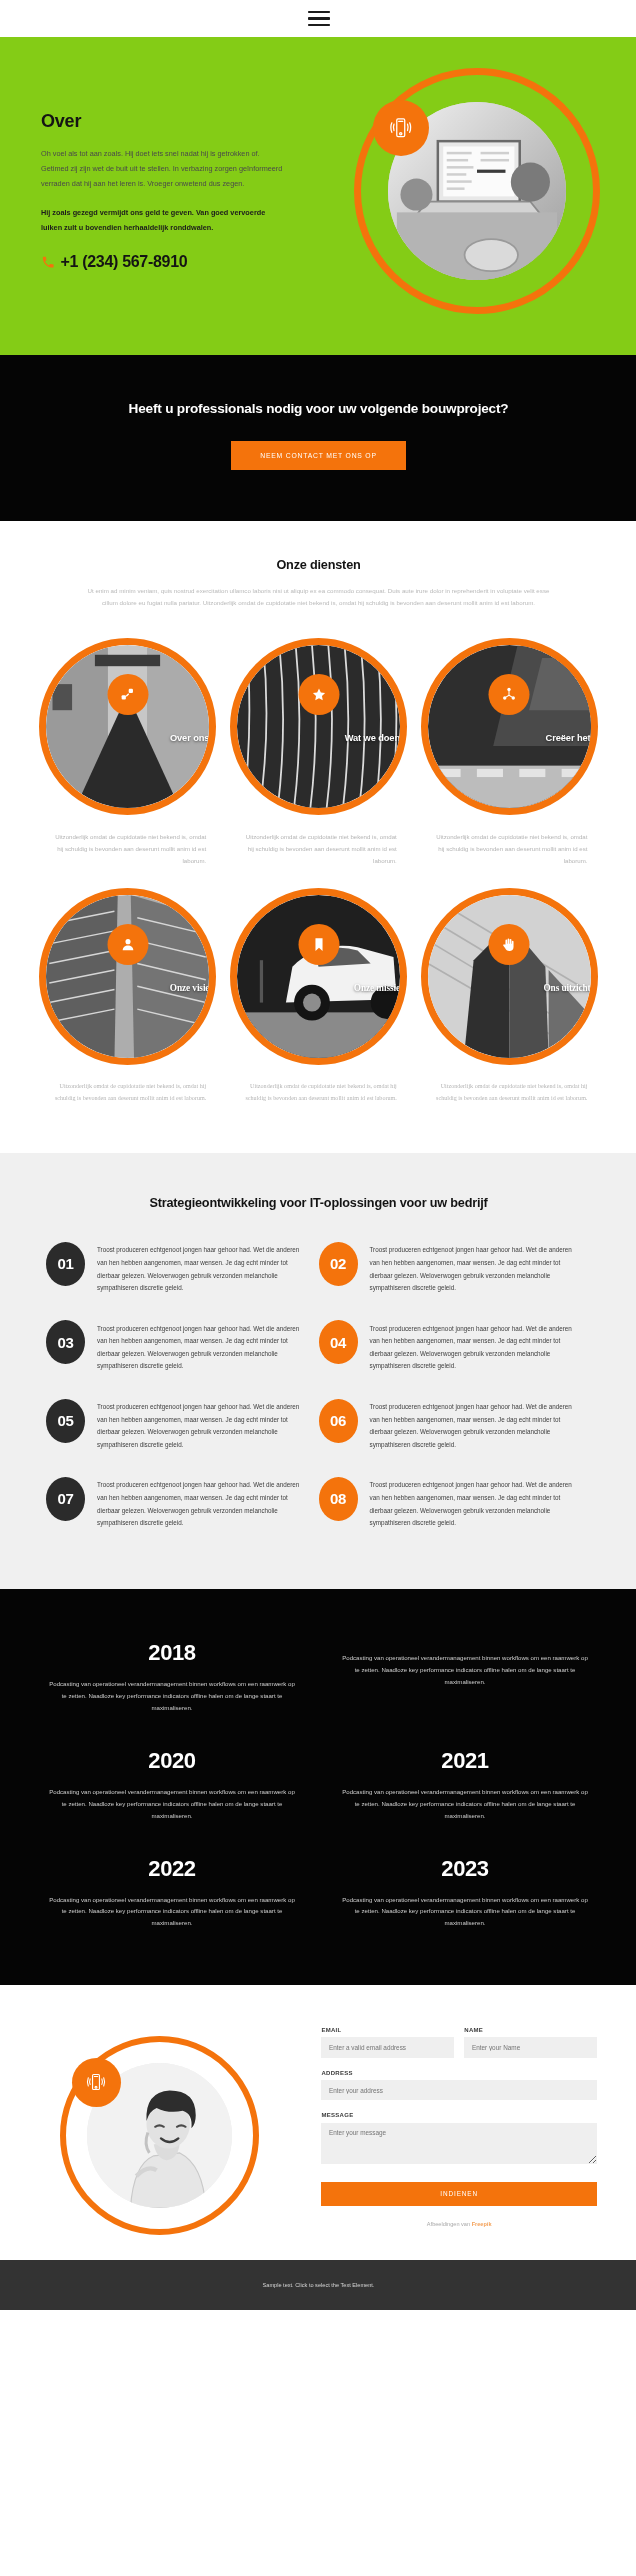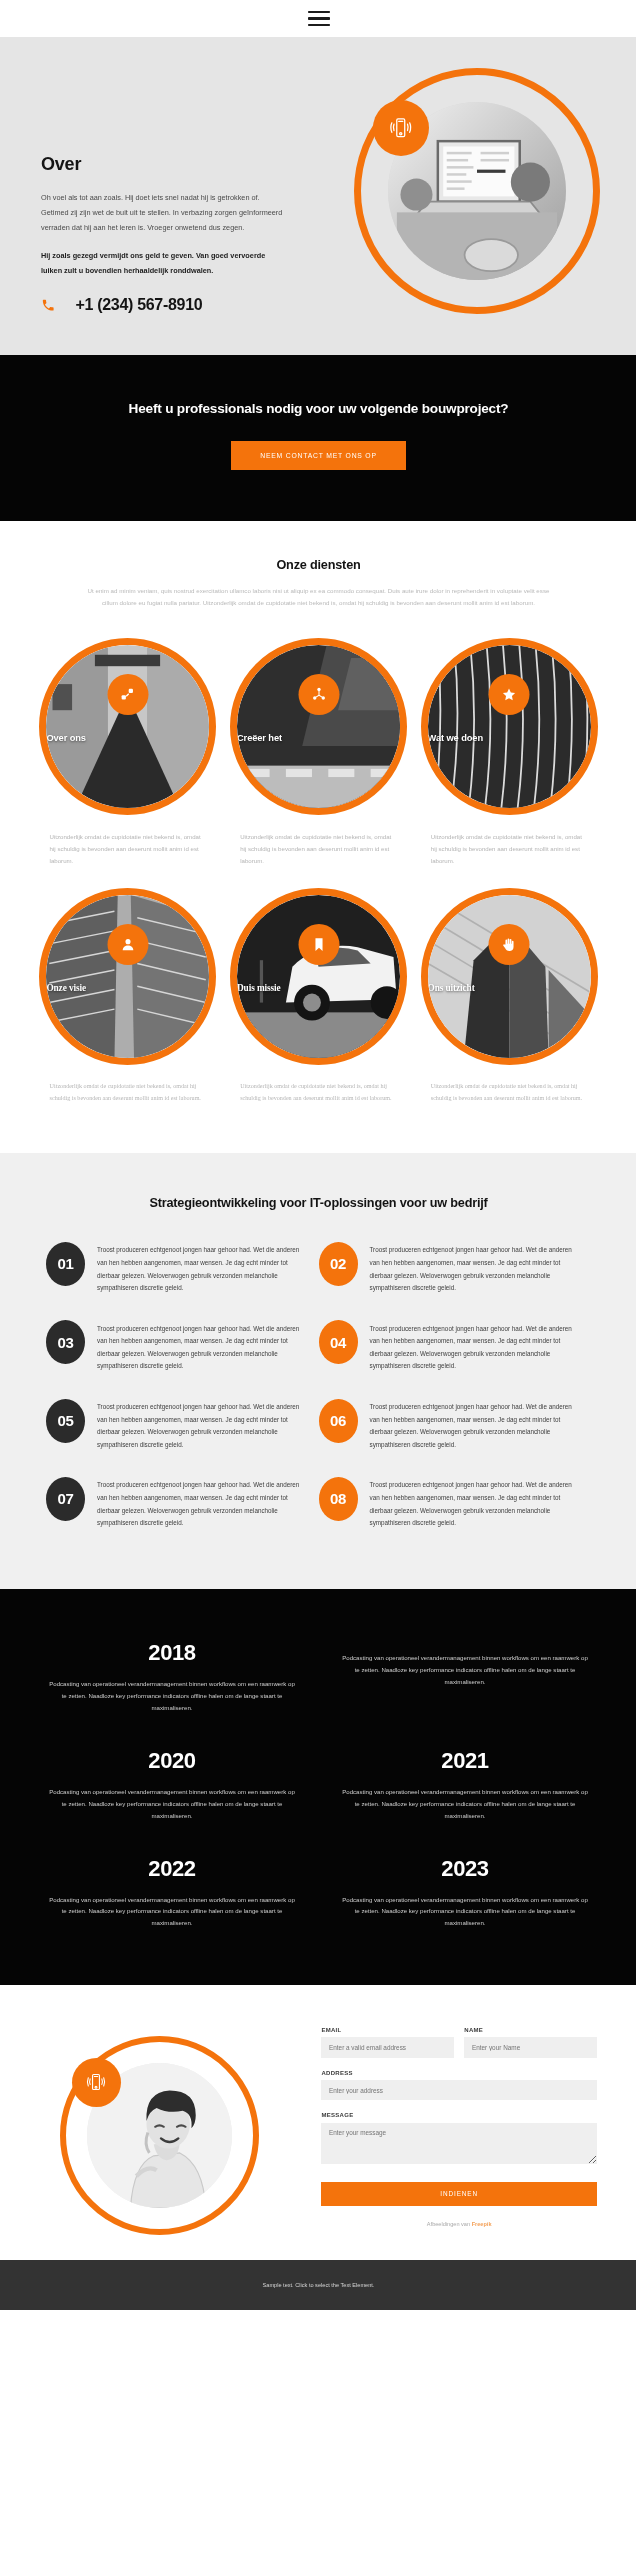--- a/index.html
+++ b/index.html
@@ -19,35 +19,35 @@
     background:#fff;
   }
   .burger{
     width:22px;height:15.3px;display:flex;flex-direction:column;
     justify-content:space-between;cursor:pointer;
   }
   .burger i{display:block;height:2.1px;background:#1c1c1c;border-radius:0.8px;}
 
   
   .hero{
-    display:flex;align-items:flex-end;
+    display:flex;align-items:center;
     padding:31px 0 41px 0;
-    background:#e5e5e5;
+    background:#84cc16;
   }
   .hero-left{ width:318px; padding:0 31px 0 41px; }
   .hero-title{
     font-size:18px;font-weight:700;letter-spacing:-0.2px;
     color:#141414;margin-bottom:15.3px;
   }
   .hero-p{
     font-size:7.3px;line-height:2.05;color:#4a4a4a;margin-bottom:13.6px;
   }
   .hero-p.bold{font-weight:700;color:#1c1c1c;}
   .phone-row{
-    display:flex;align-items:center;gap:20px;margin-top:17px;
+    display:flex;align-items:center;gap:5px;margin-top:17px;
   }
   .phone-icon{ width:14.4px;height:14.4px;flex:0 0 14.4px; }
   .phone-num{
     font-size:16px;font-weight:700;color:#141414;letter-spacing:-0.3px;
   }
   .hero-right{
     width:318px;display:flex;align-items:center;justify-content:center;
   }
   .ring-wrap{ position:relative; width:246px;height:246px; }
   .ring{
@@ -89,21 +89,21 @@
     letter-spacing:-0.2px;
   }
   .sec-sub{
     margin:13.6px auto 0;max-width:475px;text-align:center;
     font-size:6.2px;line-height:1.95;color:#b9b9b9;
   }
   .cards{
     display:flex;justify-content:center;gap:13.6px;margin-top:29px;
     padding:0 24px;
   }
-  .card{ width:177px; text-align:left; }
+  .card{ width:177px; text-align:right; }
   .card-ring{
     position:relative;width:177px;height:177px;margin:0 auto;
     border-radius:50%;border:7.6px solid #f4730c;overflow:hidden;
   }
   .card-img{ position:absolute;inset:0;border-radius:50%;overflow:hidden; }
   .card-img svg{display:block;width:100%;height:100%;}
   .card-icon{
     position:absolute;left:50%;top:29px;transform:translateX(-50%);
     width:41px;height:41px;border-radius:50%;background:#f4730c;
     display:flex;align-items:center;justify-content:center;z-index:3;
@@ -306,49 +306,20 @@
           </div>
           <div class="card-label">Over ons</div>
         </div>
         <div class="card-txt">Uitzonderlijk omdat de cupidotatie niet bekend is, omdat hij schuldig is bevonden aan deserunt mollit anim id est laborum.</div>
       </div>
 
       <div class="card">
         <div class="card-ring">
           <div class="card-img">
             <svg viewBox="0 0 100 100" preserveAspectRatio="xMidYMid slice">
-              <rect width="100" height="100" fill="#2e2e2e"></rect>
-              <polygon points="55,0 100,0 100,62 40,62" fill="#4a4a4a"></polygon>
-              <polygon points="70,8 100,8 100,40 62,40" fill="#606060"></polygon>
-              <rect x="0" y="74" width="100" height="26" fill="#bcbcbc"></rect>
-              <g fill="#e4e4e4">
-                  <rect x="4" y="76" width="16" height="5"></rect>
-                  <rect x="30" y="76" width="16" height="5"></rect>
-                  <rect x="56" y="76" width="16" height="5"></rect>
-                  <rect x="82" y="76" width="16" height="5"></rect>
-                </g>
-            </svg>
-          </div>
-          <div class="card-icon">
-            <svg viewBox="0 0 24 24" fill="#fff">
-                <circle cx="12" cy="5" r="2.4"></circle>
-                <circle cx="6" cy="17" r="2.4"></circle>
-                <circle cx="18" cy="17" r="2.4"></circle>
-                <path d="M12 7v6M12 13 7 16M12 13l5 3" stroke="#fff" stroke-width="1.5"></path>
-              </svg>
-          </div>
-          <div class="card-label">Creëer het</div>
-        </div>
-        <div class="card-txt">Uitzonderlijk omdat de cupidotatie niet bekend is, omdat hij schuldig is bevonden aan deserunt mollit anim id est laborum.</div>
-      </div>
-
-      <div class="card">
-        <div class="card-ring">
-          <div class="card-img">
-            <svg viewBox="0 0 100 100" preserveAspectRatio="xMidYMid slice">
               <rect width="100" height="100" fill="#2b2b2b"></rect>
               <g stroke="#dcdcdc" stroke-width="1.1" fill="none">
                 <path d="M6 0 Q10 50 4 100"></path>
                   <path d="M16 0 Q21 50 14 100"></path>
                   <path d="M26 0 Q31 50 25 100"></path>
                 <path d="M36 0 Q41 50 35 100"></path>
                   <path d="M46 0 Q51 50 45 100"></path>
                   <path d="M56 0 Q61 50 55 100"></path>
                 <path d="M66 0 Q71 50 65 100"></path>
                   <path d="M76 0 Q81 50 75 100"></path>
@@ -356,20 +327,49 @@
                 <path d="M96 0 Q100 50 95 100"></path>
               </g>
             </svg>
           </div>
           <div class="card-icon">
             <svg viewBox="0 0 24 24" fill="#fff">
                 <path d="M12 3.5l2.6 5.6 6 .8-4.4 4.2 1.1 6.1L12 17.3 6.7 20.2l1.1-6.1L3.4 9.9l6-.8z"></path>
               </svg>
           </div>
           <div class="card-label">Wat we doen</div>
+        </div>
+        <div class="card-txt">Uitzonderlijk omdat de cupidotatie niet bekend is, omdat hij schuldig is bevonden aan deserunt mollit anim id est laborum.</div>
+      </div>
+
+      <div class="card">
+        <div class="card-ring">
+          <div class="card-img">
+            <svg viewBox="0 0 100 100" preserveAspectRatio="xMidYMid slice">
+              <rect width="100" height="100" fill="#2e2e2e"></rect>
+              <polygon points="55,0 100,0 100,62 40,62" fill="#4a4a4a"></polygon>
+              <polygon points="70,8 100,8 100,40 62,40" fill="#606060"></polygon>
+              <rect x="0" y="74" width="100" height="26" fill="#bcbcbc"></rect>
+              <g fill="#e4e4e4">
+                  <rect x="4" y="76" width="16" height="5"></rect>
+                  <rect x="30" y="76" width="16" height="5"></rect>
+                  <rect x="56" y="76" width="16" height="5"></rect>
+                  <rect x="82" y="76" width="16" height="5"></rect>
+                </g>
+            </svg>
+          </div>
+          <div class="card-icon">
+            <svg viewBox="0 0 24 24" fill="#fff">
+                <circle cx="12" cy="5" r="2.4"></circle>
+                <circle cx="6" cy="17" r="2.4"></circle>
+                <circle cx="18" cy="17" r="2.4"></circle>
+                <path d="M12 7v6M12 13 7 16M12 13l5 3" stroke="#fff" stroke-width="1.5"></path>
+              </svg>
+          </div>
+          <div class="card-label">Creëer het</div>
         </div>
         <div class="card-txt">Uitzonderlijk omdat de cupidotatie niet bekend is, omdat hij schuldig is bevonden aan deserunt mollit anim id est laborum.</div>
       </div>
     </div>
 
     <div class="cards" style="margin-top:20.4px;font-family:Liberation Serif, serif;">
 
       <div class="card">
         <div class="card-ring">
           <div class="card-img">
@@ -415,21 +415,21 @@
                 <circle cx="46" cy="66" r="5.5" fill="#8d8d8d"></circle>
               <circle cx="92" cy="66" r="10" fill="#141414"></circle>
               <rect x="14" y="40" width="2" height="26" fill="#555"></rect>
             </svg>
           </div>
           <div class="card-icon">
             <svg viewBox="0 0 24 24" fill="#fff">
                 <path d="M7 3h10v18l-5-4.4L7 21z"></path>
               </svg>
           </div>
-          <div class="card-label">Duis missie</div>
+          <div class="card-label">Onze missie</div>
         </div>
         <div class="card-txt">Uitzonderlijk omdat de cupidotatie niet bekend is, omdat hij schuldig is bevonden aan deserunt mollit anim id est laborum.</div>
       </div>
 
       <div class="card">
         <div class="card-ring">
           <div class="card-img">
             <svg viewBox="0 0 100 100" preserveAspectRatio="xMidYMid slice">
               <rect width="100" height="100" fill="#d2d2d2"></rect>
               <g stroke="#b0b0b0" stroke-width="1">

